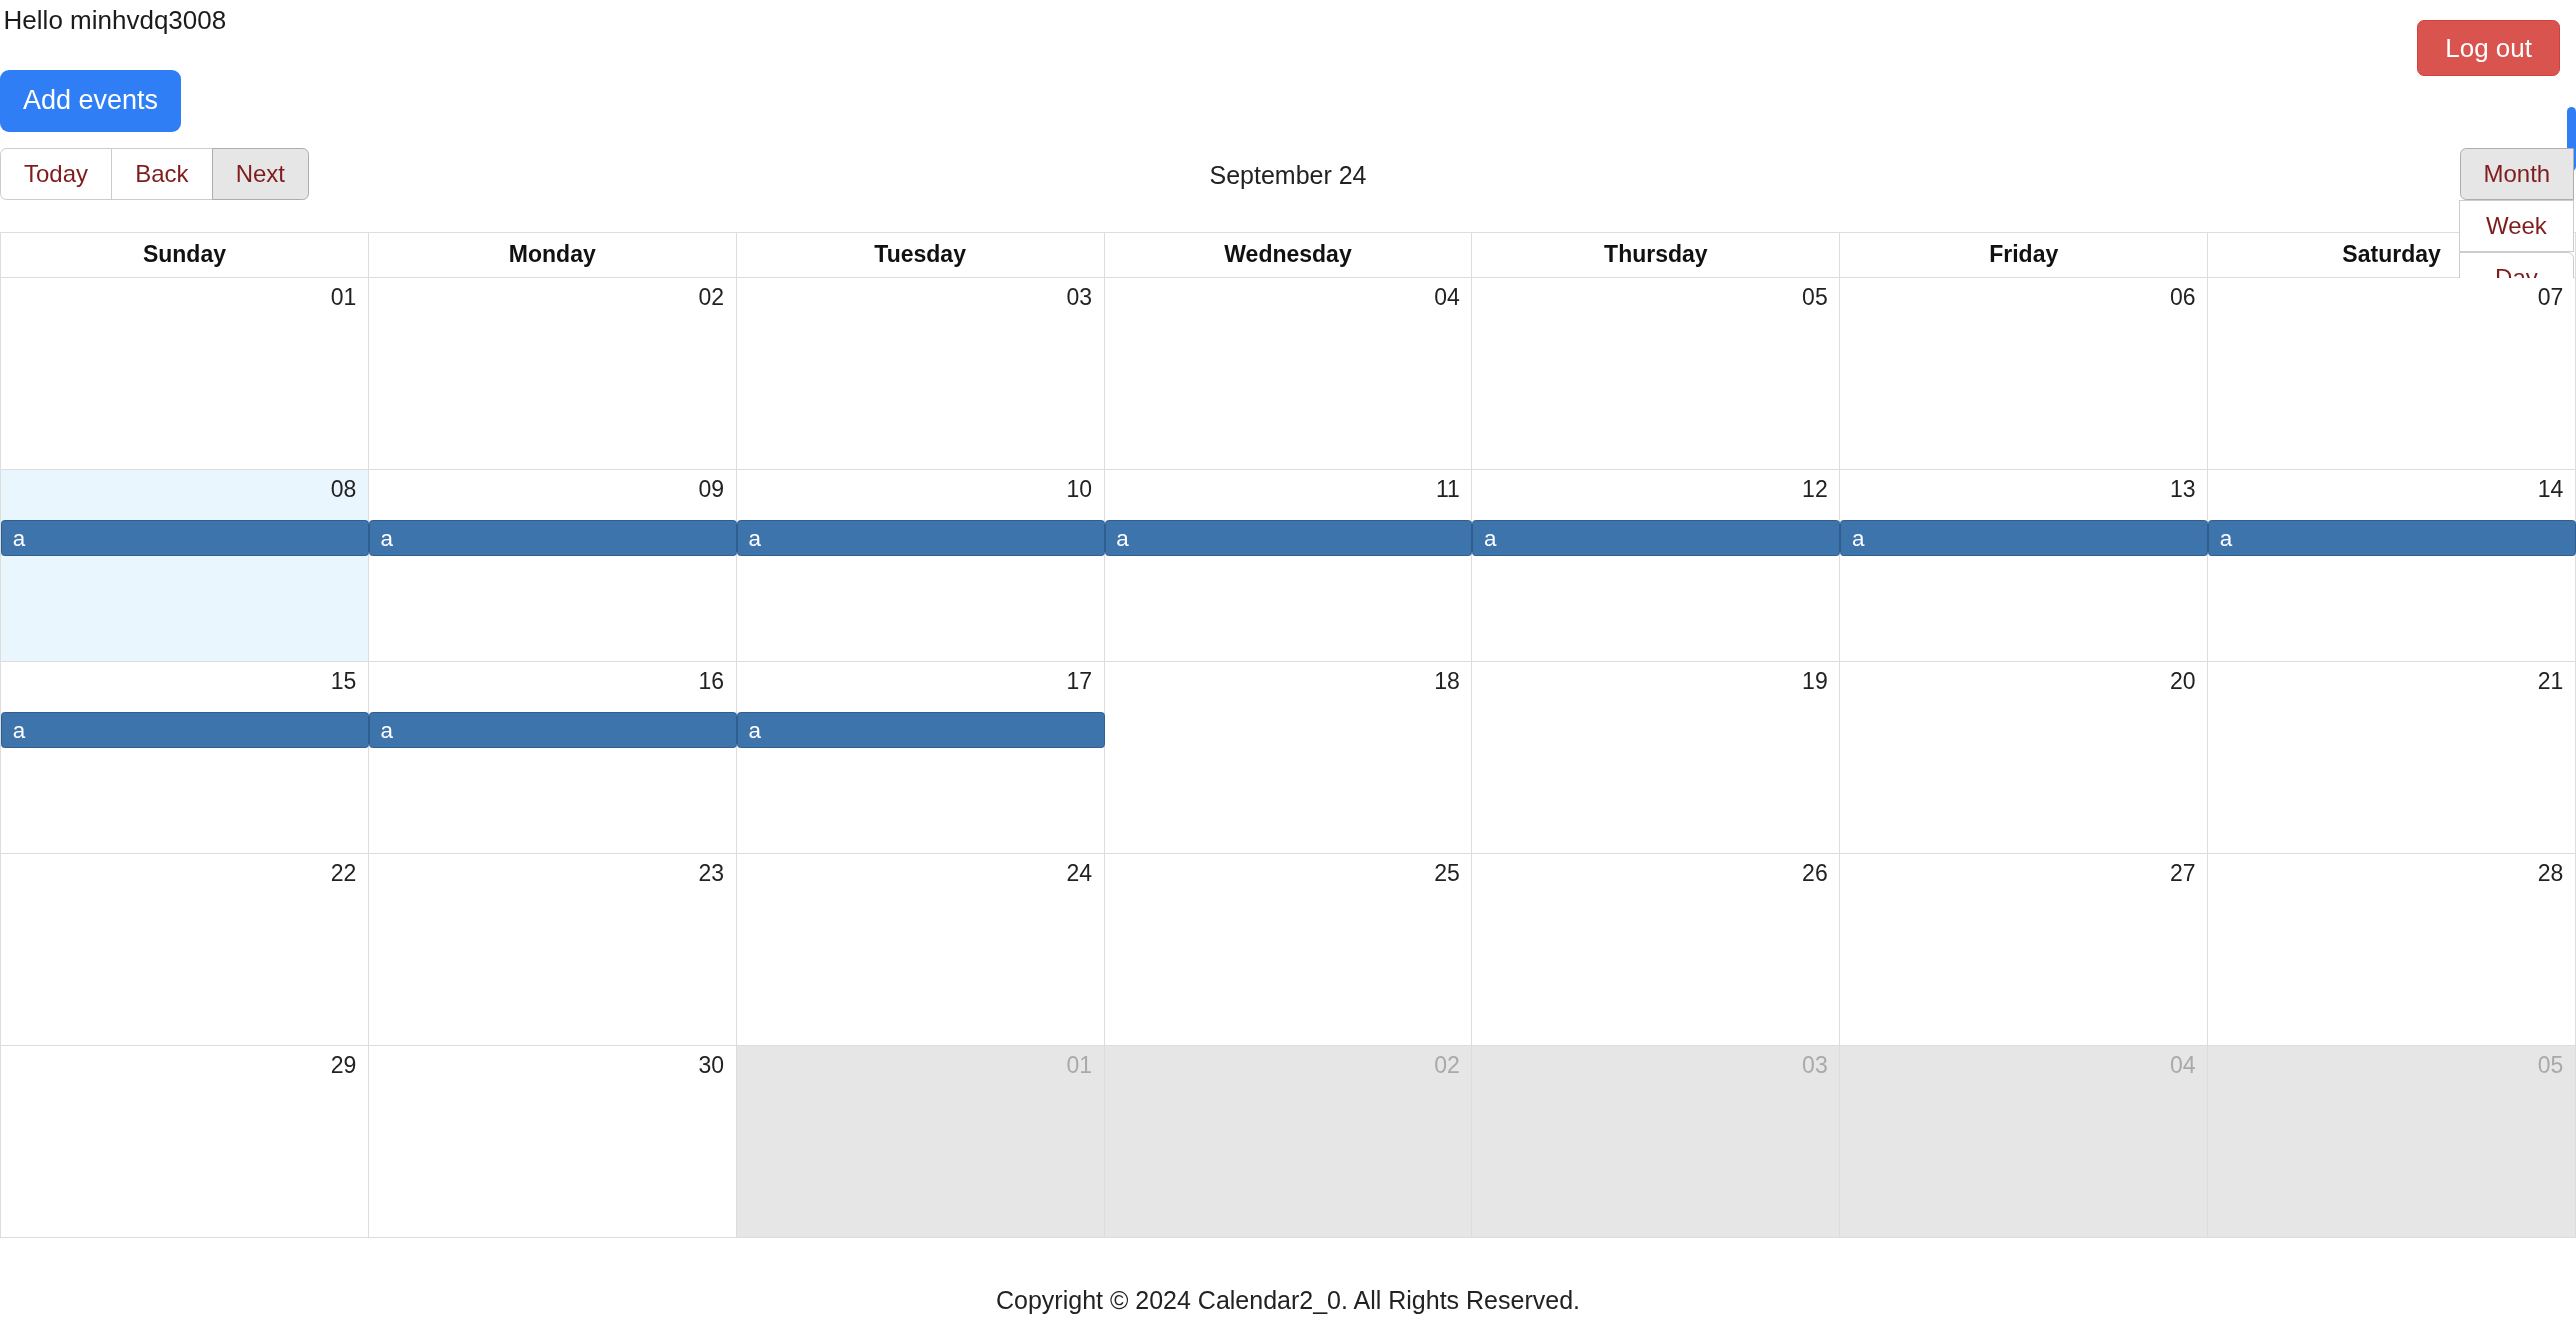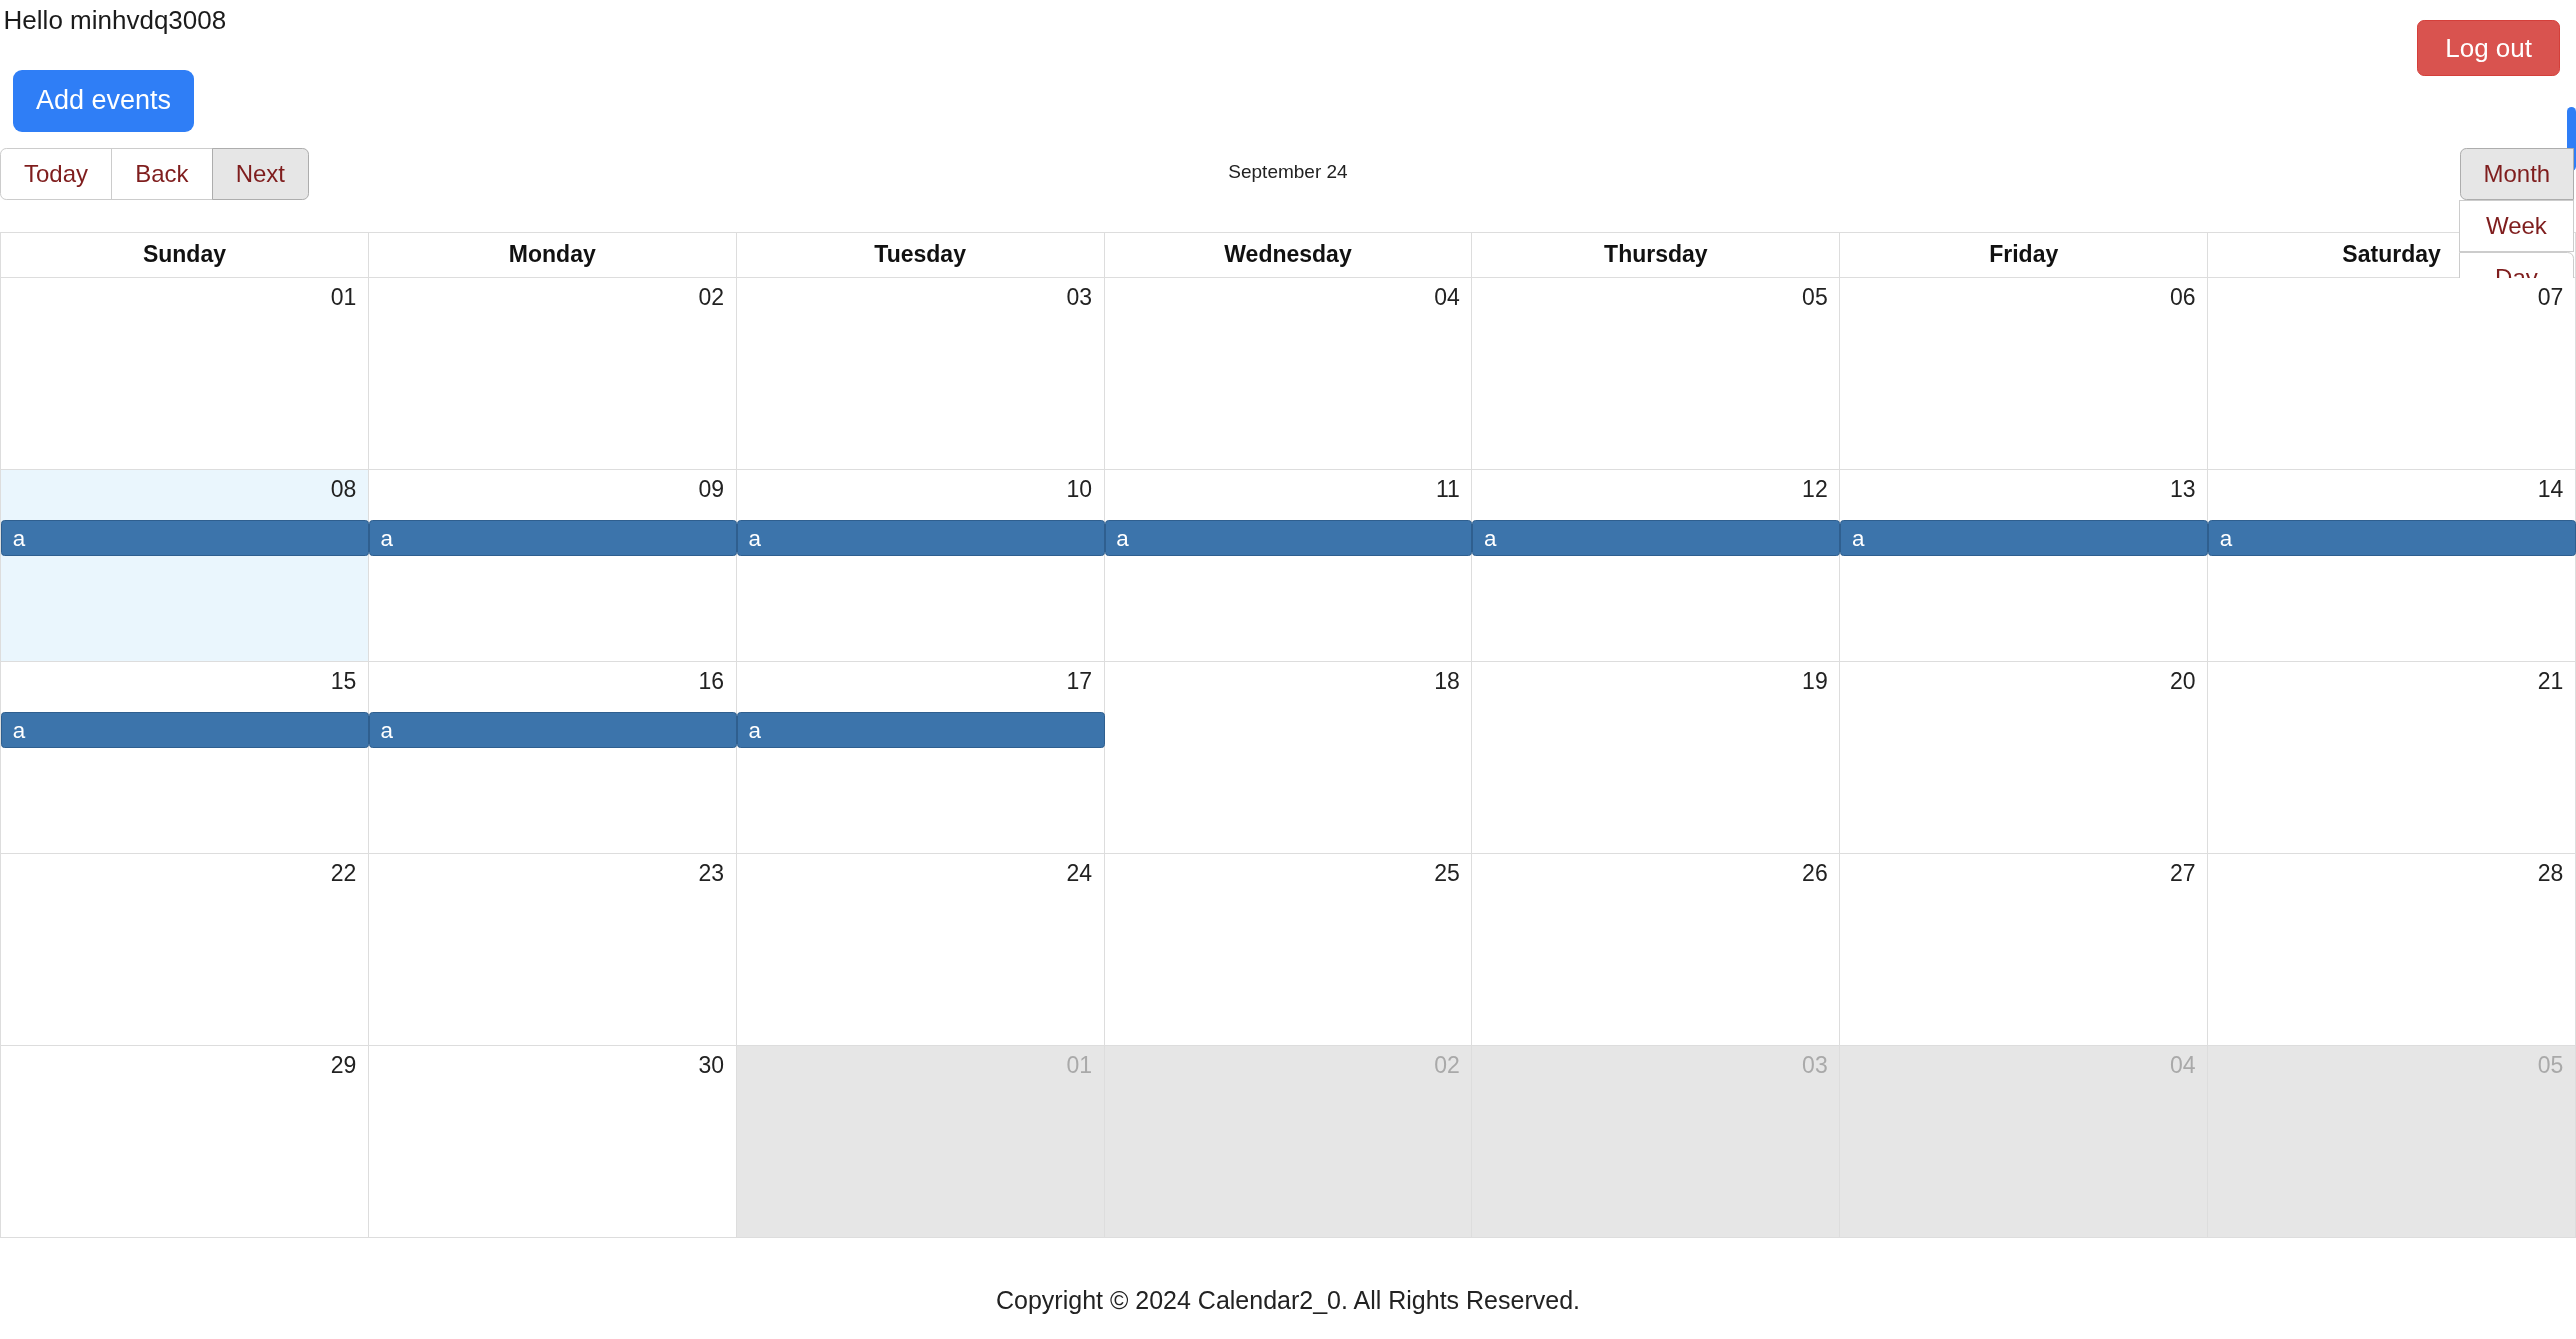--- a/index.html
+++ b/index.html
@@ -38,21 +38,21 @@
     border: 0.9px solid #d43f3a;
     border-radius: 7.2px;
     padding: 13px 27px;
     font-size: 26px;
     font-family: "Liberation Sans", sans-serif;
     cursor: pointer;
     line-height: 1.1;
   }
   .addevents-btn {
     position: absolute;
-    left: 13px;
+    left: 0px;
     top: 70px;
     background: #2f7ef6;
     color: #ffffff;
     border: none;
     border-radius: 9px;
     padding: 16px 23px;
     font-size: 27px;
     font-family: "Liberation Sans", sans-serif;
     cursor: pointer;
     line-height: 1.1;
@@ -106,21 +106,21 @@
   .tb-btn.active {
     background: #e6e6e6;
     border-color: #adadad;
   }
   .toolbar-label {
     position: absolute;
     left: 0;
     right: 0;
     top: 12.5px;
     text-align: center;
-    font-size: 19px;
+    font-size: 25px;
     color: #222222;
   }
 
   
   .calendar {
     margin-top: 19.7px;
     border-top: 0.9px solid #dddddd;
     border-left: 0.9px solid #dddddd;
   }
   .head-row {

